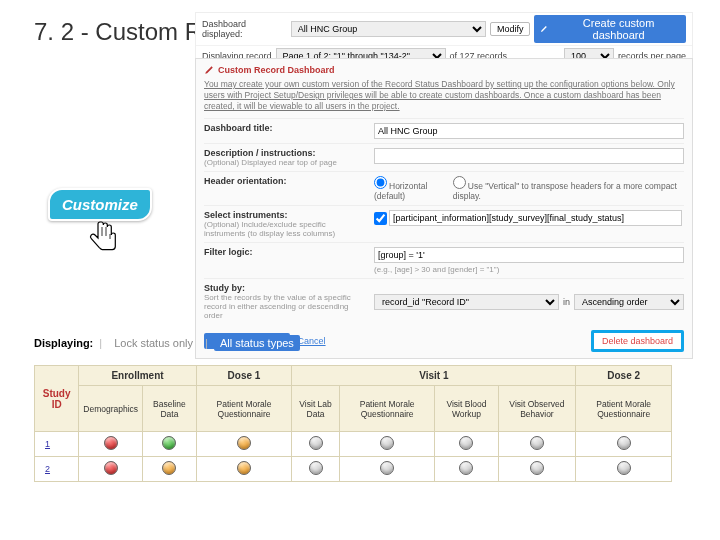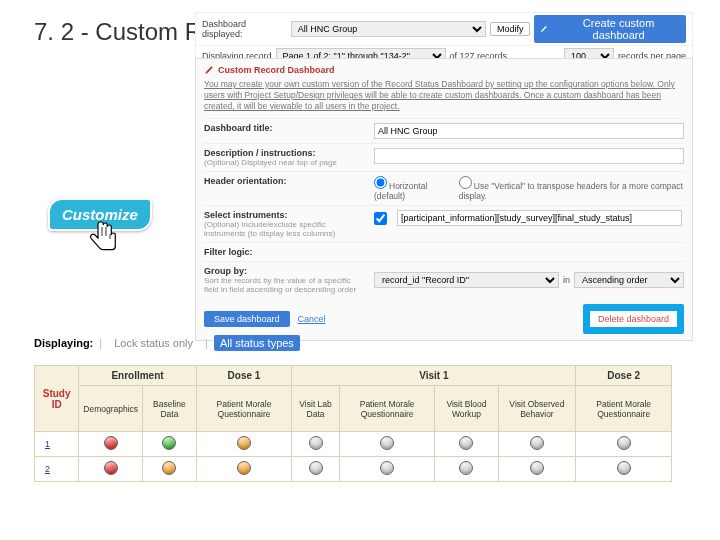--- a/index.html
+++ b/index.html
@@ -17,33 +17,33 @@
 
   .config-panel { position: absolute; left: 195px; top: 58px; width: 498px; background: #fafafa; border: 1px solid #ddd; padding: 6px 8px; font-size: 9px; color: #555; }
   .config-title { color: #b33; font-weight: bold; margin-bottom: 4px; display: flex; gap: 4px; }
   .config-desc { color: #777; font-size: 8.5px; margin-bottom: 6px; line-height: 1.3; text-decoration: underline; }
   .config-row { display: flex; padding: 4px 0; border-top: 1px solid #eee; }
   .config-label { width: 170px; padding-right: 8px; }
   .config-label .main { font-weight: bold; color: #333; font-size: 9px; }
   .config-label .sub { color: #999; font-size: 8px; }
   .config-field { flex: 1; }
   .config-field input[type=text], .config-field select { width: 100%; border: 1px solid #ccc; font-size: 9px; padding: 1px 3px; height: 16px; }
-  .config-field .radio-row { display: flex; gap: 8px; align-items: center; font-size: 8.5px; color: #666; }
+  .config-field .radio-row { display: flex; align-items: center; font-size: 8.5px; color: #666; }
   .config-field .radio-row input { margin-right: 2px; }
   .config-field .hint { color: #999; font-size: 8px; margin-top: 2px; }
   .sort-row { display: flex; gap: 4px; align-items: center; }
   .sort-row select { flex: 1; width: auto; }
   .sort-row .in { font-size: 9px; color: #555; }
 
   .config-actions { display: flex; padding-top: 6px; gap: 8px; align-items: center; }
   .btn-save { background: #3b7dd8; color: #fff; border: none; padding: 3px 10px; font-size: 9px; border-radius: 2px; }
   .cancel-link { color: #3b7dd8; text-decoration: underline; font-size: 9px; }
-  .btn-delete { margin-left: auto; background: #fff; border: 7px solid #0ea5e9; color: #d44; padding: 3px 8px; font-size: 9px; border-radius: 2px; }
-
-  .customize-badge { position: absolute; left: 48px; top: 198px; }
+  .btn-delete { margin-left: auto; background: #fff; border: 3px solid #0ea5e9; color: #d44; padding: 3px 8px; font-size: 9px; border-radius: 2px; }
+
+  .customize-badge { position: absolute; left: 48px; top: 188px; }
   .badge-pill { background: #2eb4d8; color: #fff; font-weight: bold; font-style: italic; padding: 6px 12px; border-radius: 14px 4px 14px 4px; font-size: 15px; border: 2px solid #fff; box-shadow: 0 1px 3px rgba(0,0,0,.3); }
   .hand-cursor { position: absolute; left: 82px; top: 218px; width: 42px; height: 48px; }
 
   .displaying-row { position: absolute; left: 34px; top: 335px; font-size: 11px; display: flex; align-items: center; gap: 6px; }
   .displaying-row .lbl { font-weight: bold; }
   .disp-tab { color: #888; padding: 2px 6px; }
   .disp-tab.active { background: #3b7dd8; color: #fff; border-radius: 2px; }
   .pipe { color: #bbb; }
 
   .status-table { position: absolute; left: 34px; top: 365px; width: 638px; border-collapse: collapse; border: 1px solid #d9d2b3; font-size: 9px; }
@@ -144,26 +144,30 @@
         <input type="checkbox" checked="" style="">
         <input type="text" style="flex: 1 1 0%;" value="[participant_information][study_survey][final_study_status]">
       </div>
     </div>
   </div>
 
   <div class="config-row">
     <div class="config-label">
       <div class="main">Filter logic:</div>
     </div>
-  </div>
-
-  <div class="config-row">
-    <div class="config-label">
-      <div class="main">Group by:</div>
-      <div class="sub">Sort the records by the value of a specific field in field ascending or descending order</div>
+    <div class="config-field">
+      <input type="text" value="[group] = '1'" style="">
+      <div class="hint">(e.g., [age] &gt; 30 and [gender] = "1")</div>
+    </div>
+  </div>
+
+  <div class="config-row">
+    <div class="config-label">
+      <div class="main">Study by:</div>
+      <div class="sub">Sort the records by the value of a specific record in either ascending or descending order</div>
     </div>
     <div class="config-field sort-row">
       <select><option>record_id "Record ID"</option></select>
       <span class="in">in</span>
       <select style="flex:0 0 110px"><option>Ascending order</option></select>
     </div>
   </div>
 
   <div class="config-actions">
     <button class="btn-save">Save dashboard</button>

